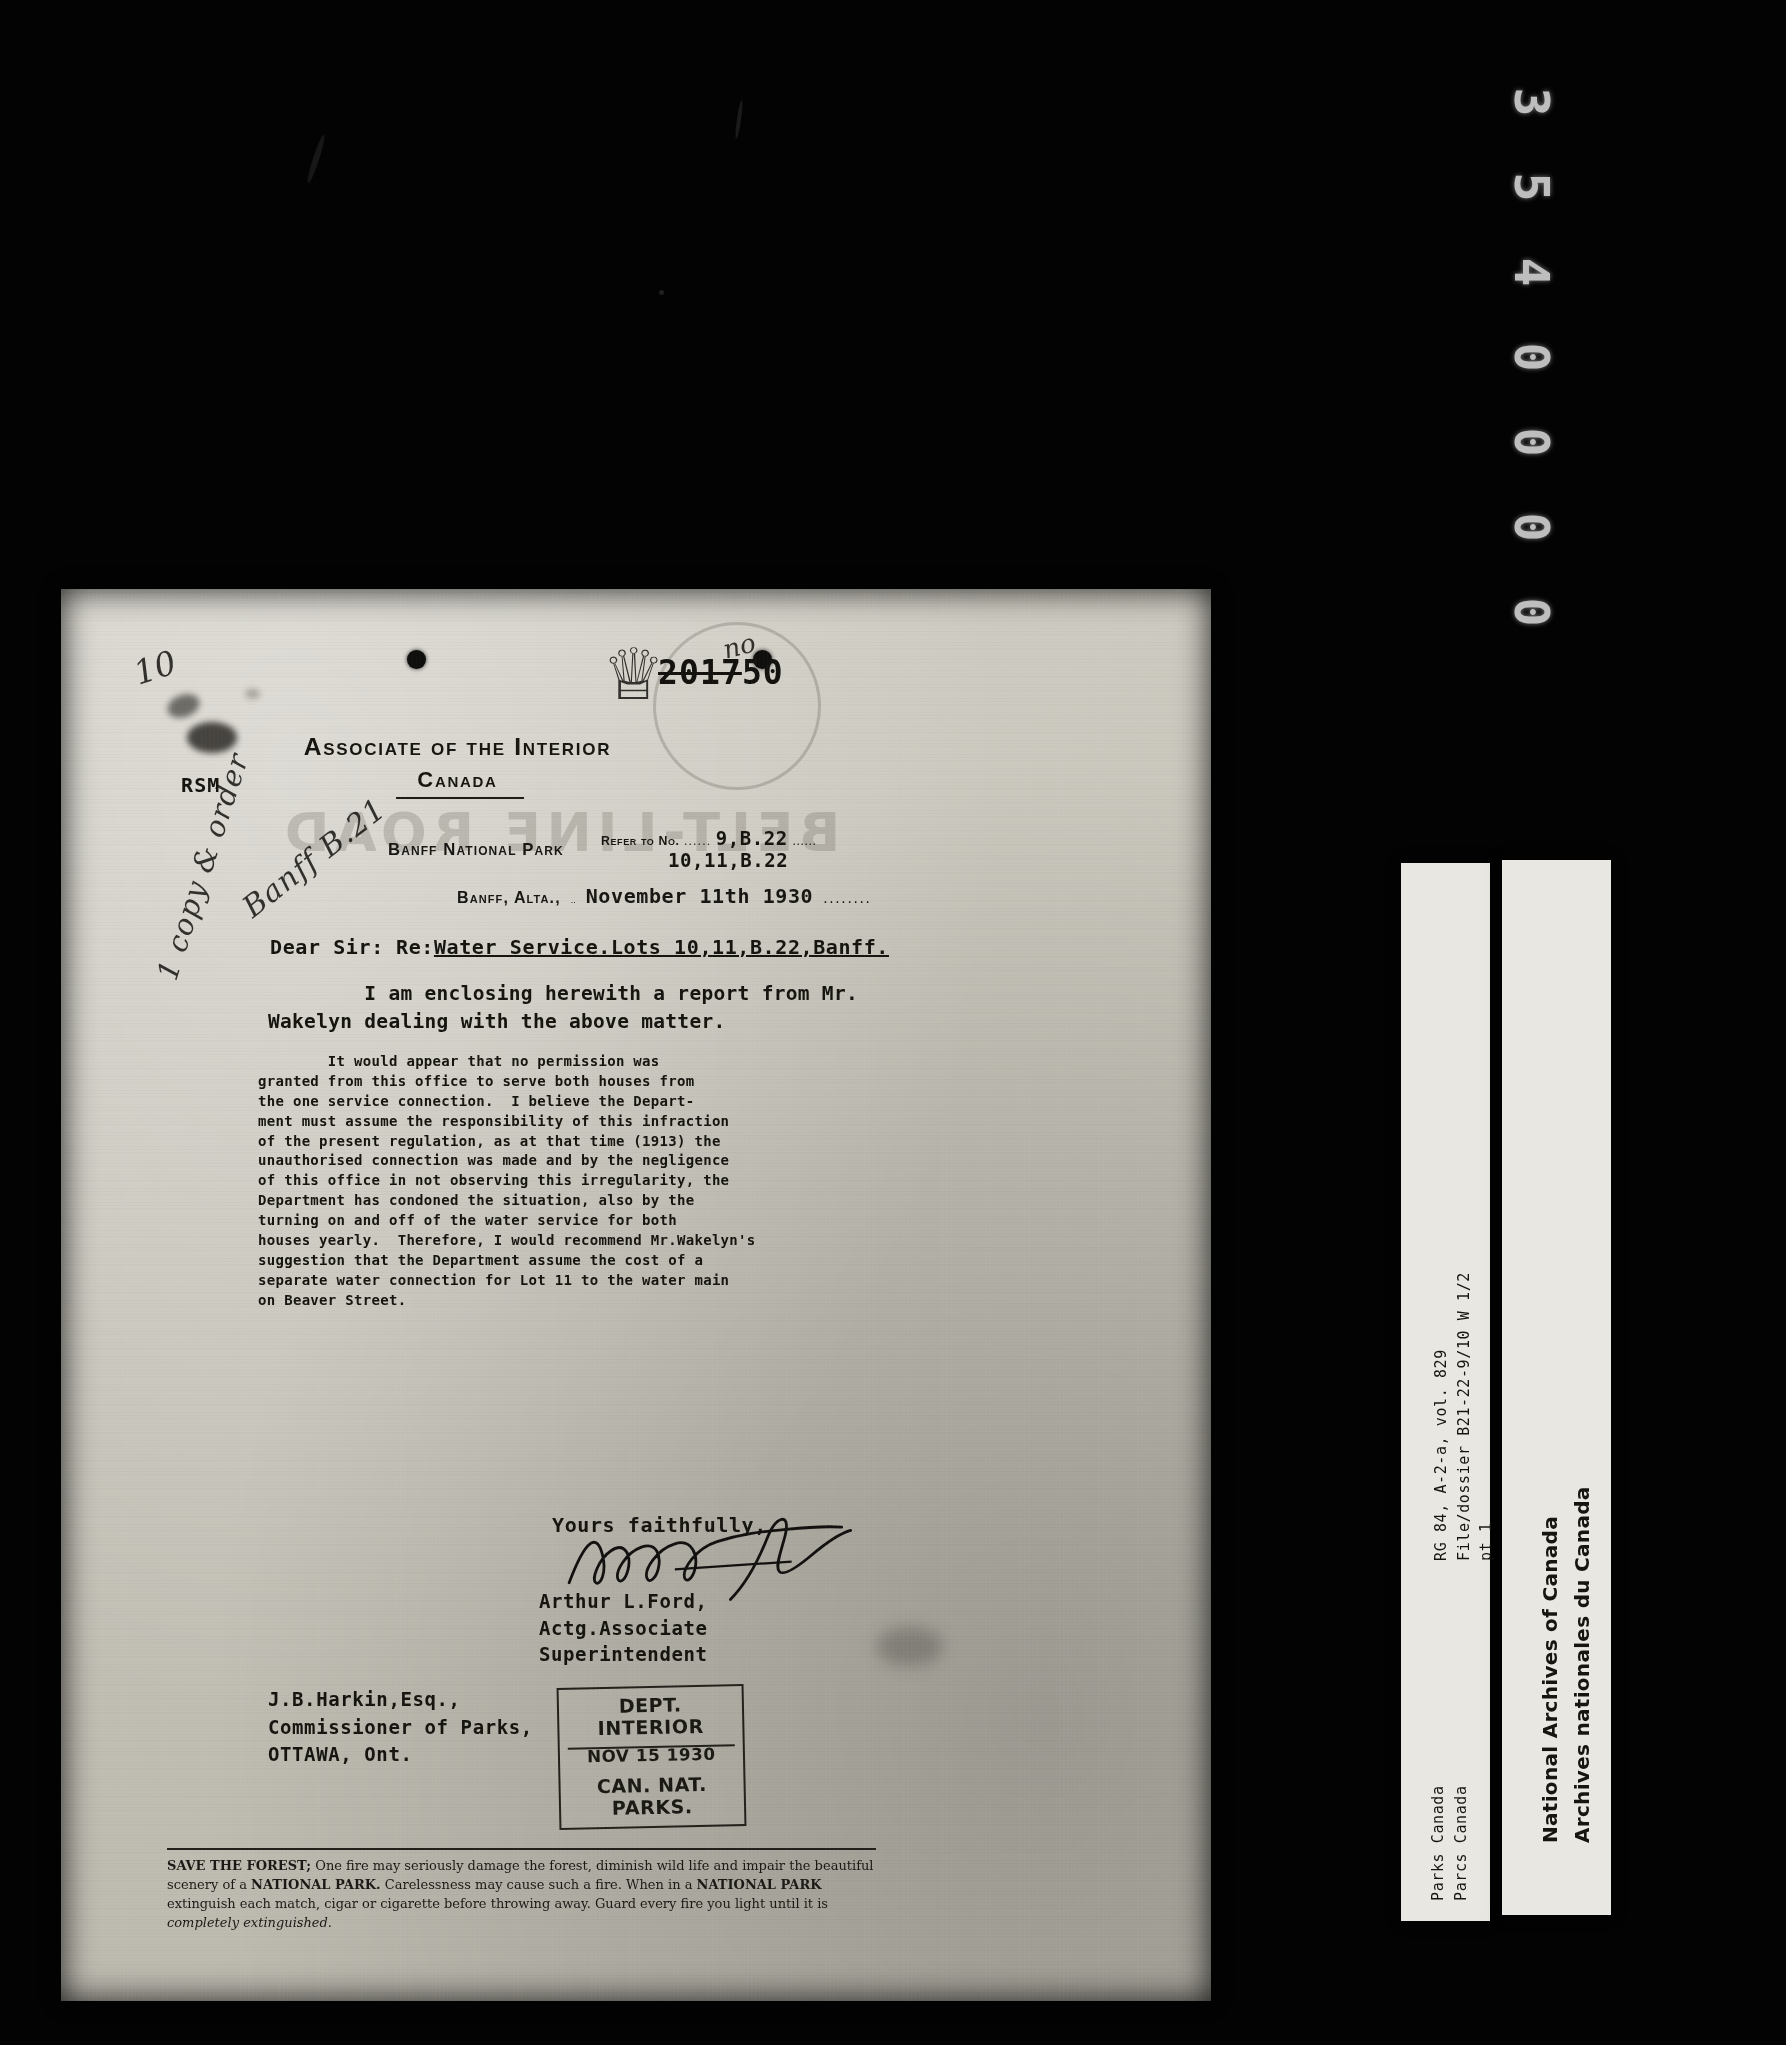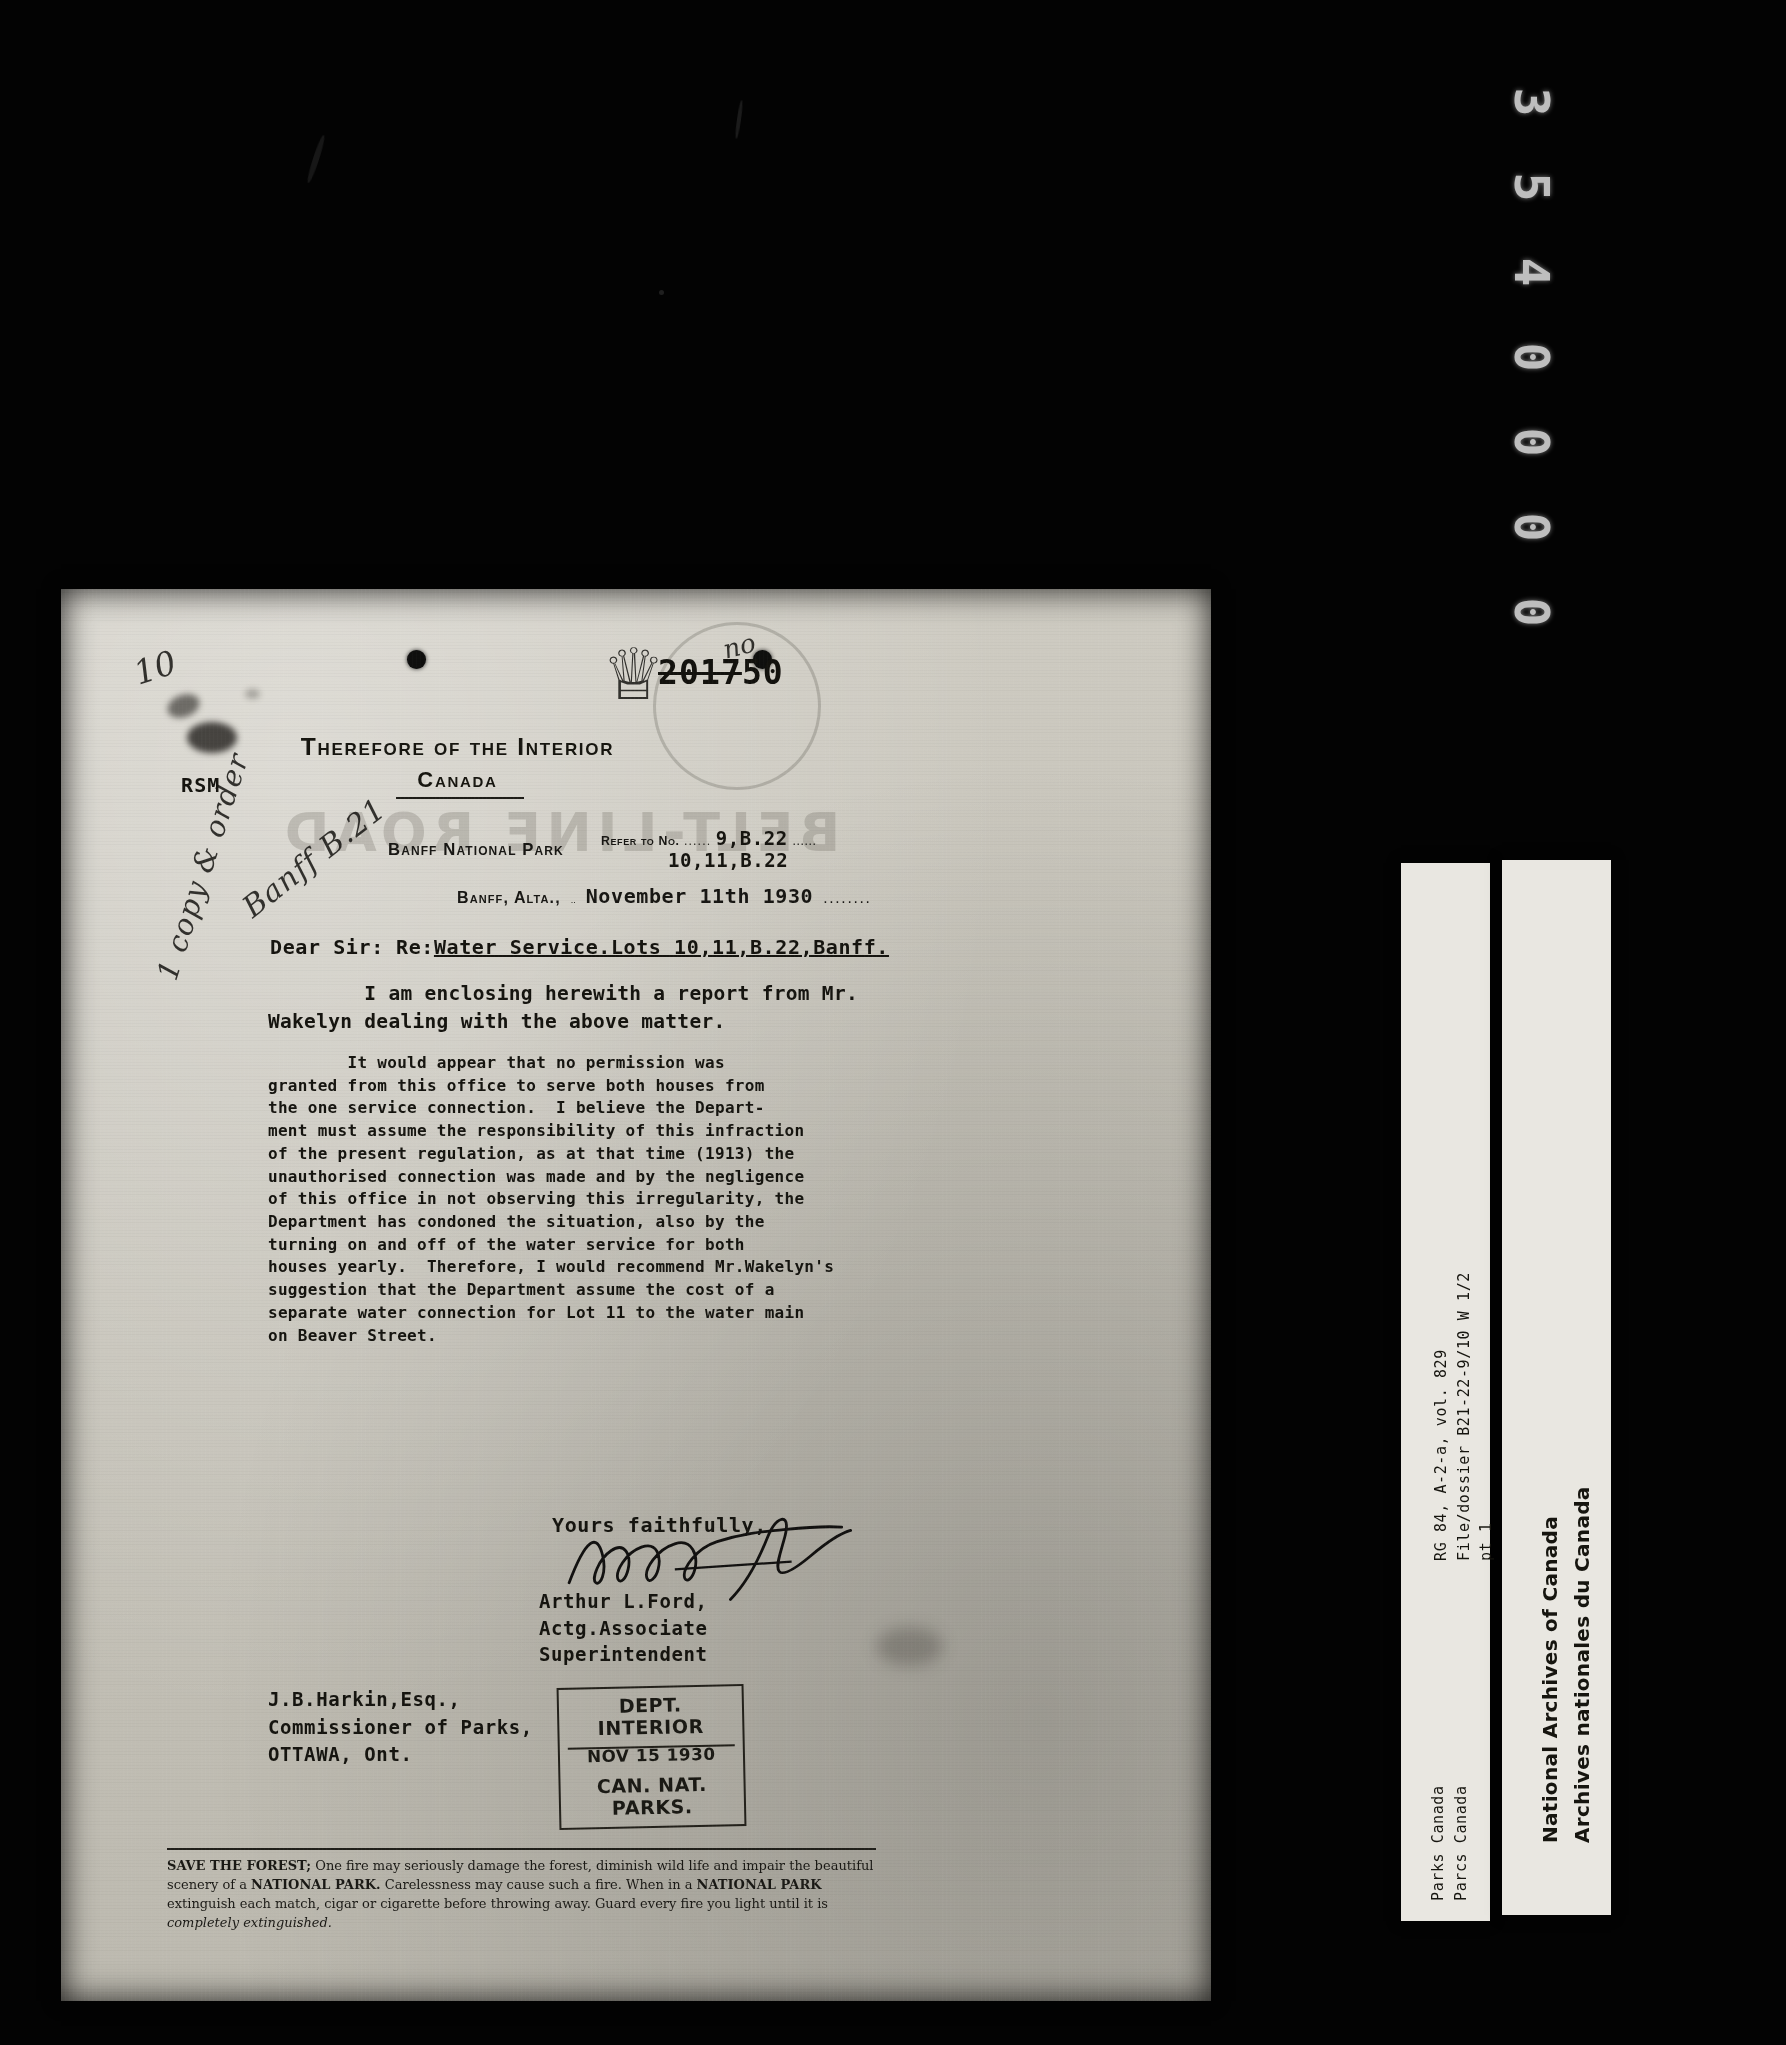--- a/index.html
+++ b/index.html
@@ -251,23 +251,23 @@
     position: absolute;
     left: 207px; top: 391px;
     width: 726px;
     font-size: 19.5px;
     line-height: 1.42;
     letter-spacing: 0.3px;
     white-space: pre-wrap;
   }
   #para2 {
     position: absolute;
-    left: 207px; top: 463px;
+    left: 197px; top: 463px;
     width: 743px;
-    font-size: 16px;
+    font-size: 14px;
     line-height: 1.42;
     letter-spacing: 0.3px;
     white-space: pre-wrap;
   }
 
   #closing {
     position: absolute;
     left: 491px; top: 924px;
     font-size: 20px;
     letter-spacing: 0.6px;
@@ -489,21 +489,21 @@
 
   <div class="hand" id="hand-mark-top">10</div>
   <div class="hand" id="hand-no">no</div>
   <div class="hand" id="hand-banff">Banff B.21</div>
   <div class="hand" id="hand-copy">1 copy &amp; order</div>
 
   <div id="file-number">
     <span class="struck">2017</span><span>50</span>
   </div>
 
-  <div id="dept-title">Therefore of the Interior</div>
+  <div id="dept-title">Associate of the Interior</div>
   <div id="dept-country">Canada</div>
   <div id="rsm" class="tw">RSM</div>
   <div id="rule-a"></div>
 
   <div id="refer-block">
     <div id="refer-line">
       <span id="refer-label">Refer to No.</span>
       <span id="refer-dots">......</span>
       <span id="refer-no" class="tw">9,B.22</span>
       <span id="refer-dots2">......</span>

